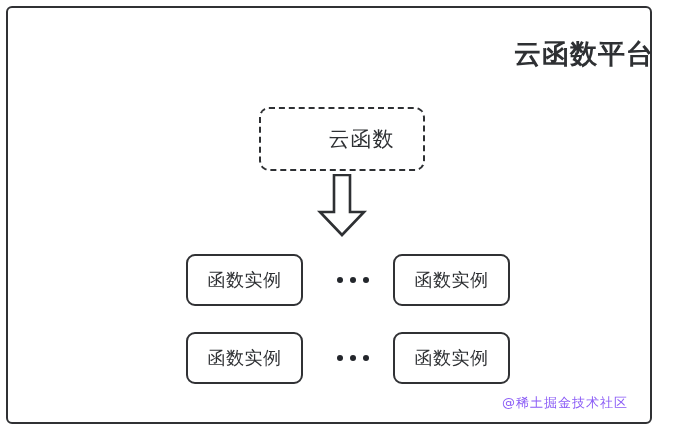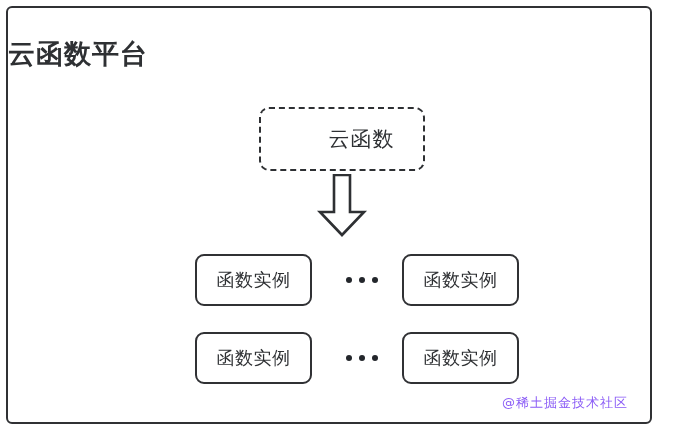--- a/index.html
+++ b/index.html
@@ -33,21 +33,21 @@
     border-radius: 6px;
     background: #ffffff;
   }
 
   
   .platform-title {
     position: absolute;
     left: 0;
     top: 26px;
     width: 646px;
-    text-align: left;
+    text-align: right;
     font-size: 27px;
     font-weight: bold;
     color: #2e3033;
     letter-spacing: 1px;
     line-height: 40px;
   }
 
   
   .cloud-fn-box {
     position: absolute;
@@ -78,21 +78,21 @@
     width: 52px;
     height: 64px;
   }
   .arrow-wrap svg {
     display: block;
   }
 
   
   .inst-row {
     position: absolute;
-    left: 17px;
+    left: 8px;
     width: 646px;
     height: 52px;
   }
   .inst-row.row-1 { top: 246px; }
   .inst-row.row-2 { top: 324px; }
 
   .inst-box {
     position: absolute;
     top: 0;
     width: 117px;

